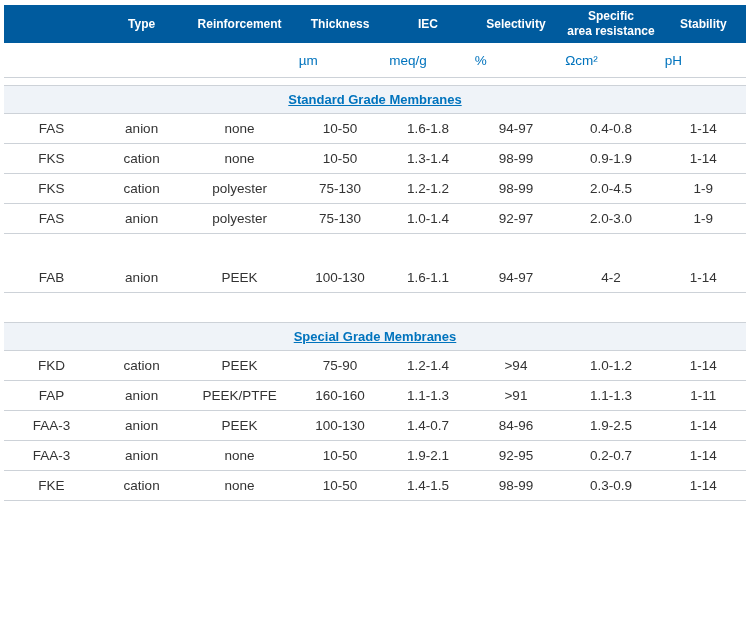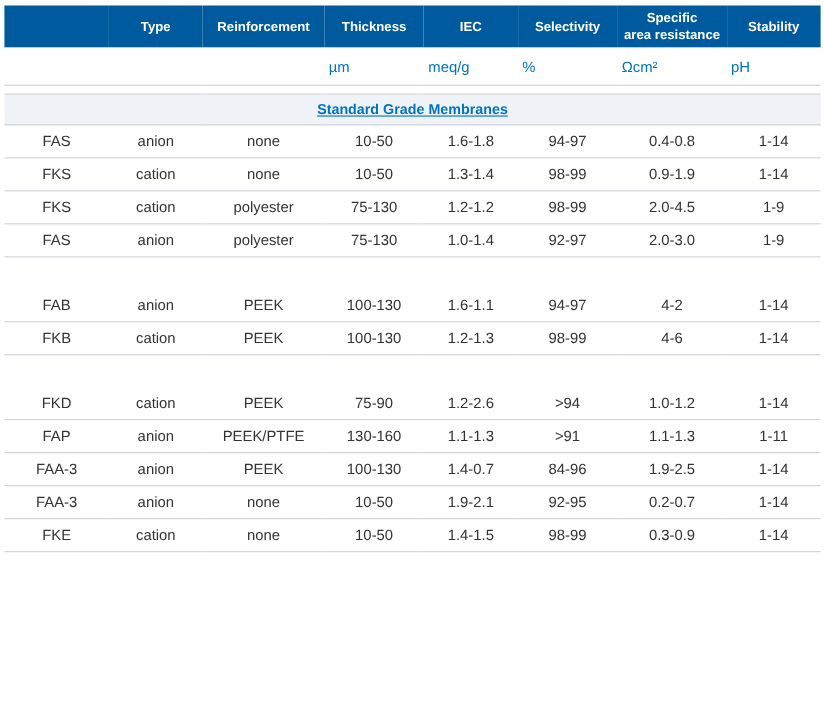--- a/index.html
+++ b/index.html
@@ -140,47 +140,40 @@
           <td class="cell">FAB</td>
           <td class="cell">anion</td>
           <td class="cell">PEEK</td>
           <td class="cell">100-130</td>
           <td class="cell">1.6-1.1</td>
           <td class="cell">94-97</td>
           <td class="cell">4-2</td>
           <td class="cell">1-14</td>
         </tr>
         <tr>
-          <td class="cell">FKB</td>
-          <td class="cell">cation</td>
-          <td class="cell">PEEK</td>
-          <td class="cell">100-130</td>
-          <td class="cell">1.2-1.3</td>
-          <td class="cell">98-99</td>
-          <td class="cell">4-6</td>
-          <td class="cell">1-14</td>
-        </tr>
-        <tr>
           <td colspan="8" class="spacer"></td>
+        </tr>
+        <tr>
+          <td colspan="8" class="section">Special Grade Membranes</td>
         </tr>
         <tr>
           <td class="cell">FKD</td>
           <td class="cell">cation</td>
           <td class="cell">PEEK</td>
           <td class="cell">75-90</td>
-          <td class="cell">1.2-2.6</td>
+          <td class="cell">1.2-1.4</td>
           <td class="cell">&gt;94</td>
           <td class="cell">1.0-1.2</td>
           <td class="cell">1-14</td>
         </tr>
         <tr>
           <td class="cell">FAP</td>
           <td class="cell">anion</td>
           <td class="cell">PEEK/PTFE</td>
-          <td class="cell">130-160</td>
+          <td class="cell">160-160</td>
           <td class="cell">1.1-1.3</td>
           <td class="cell">&gt;91</td>
           <td class="cell">1.1-1.3</td>
           <td class="cell">1-11</td>
         </tr>
         <tr>
           <td class="cell">FAA-3</td>
           <td class="cell">anion</td>
           <td class="cell">PEEK</td>
           <td class="cell">100-130</td>

